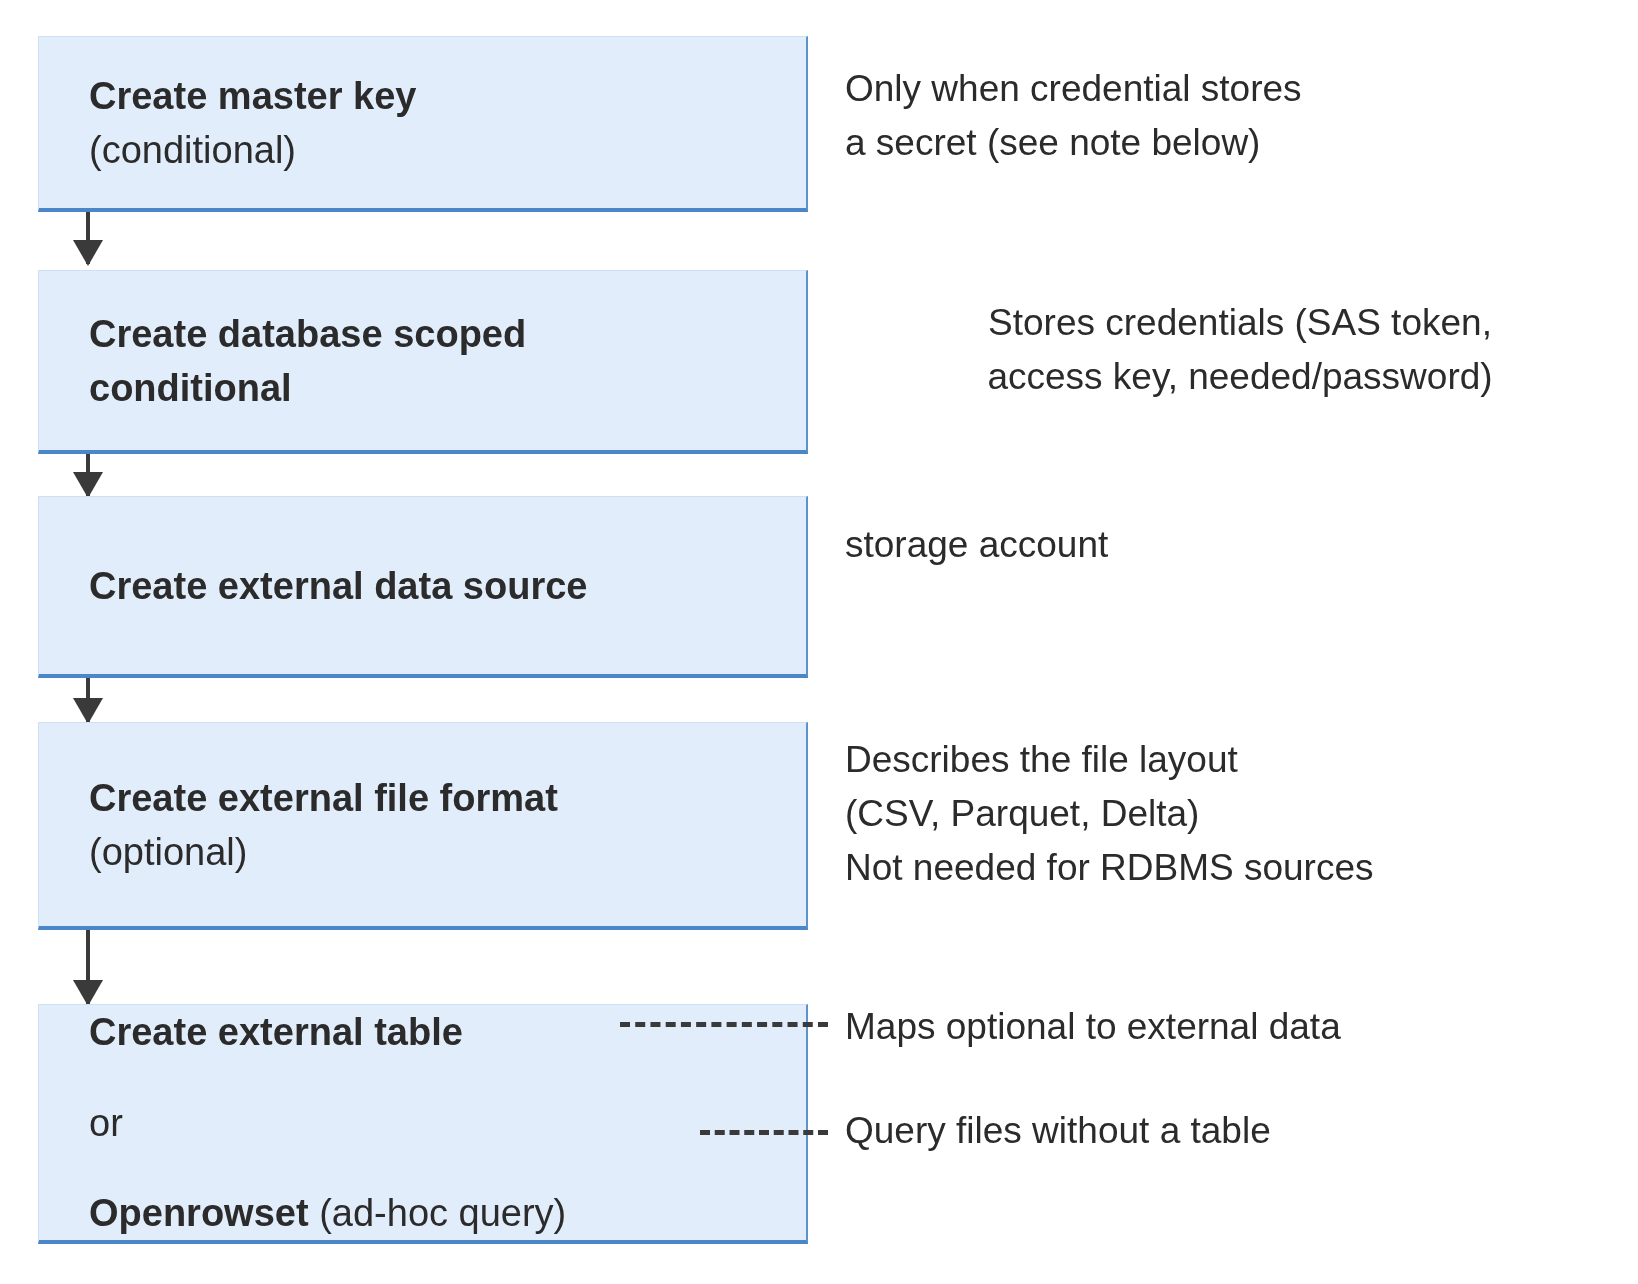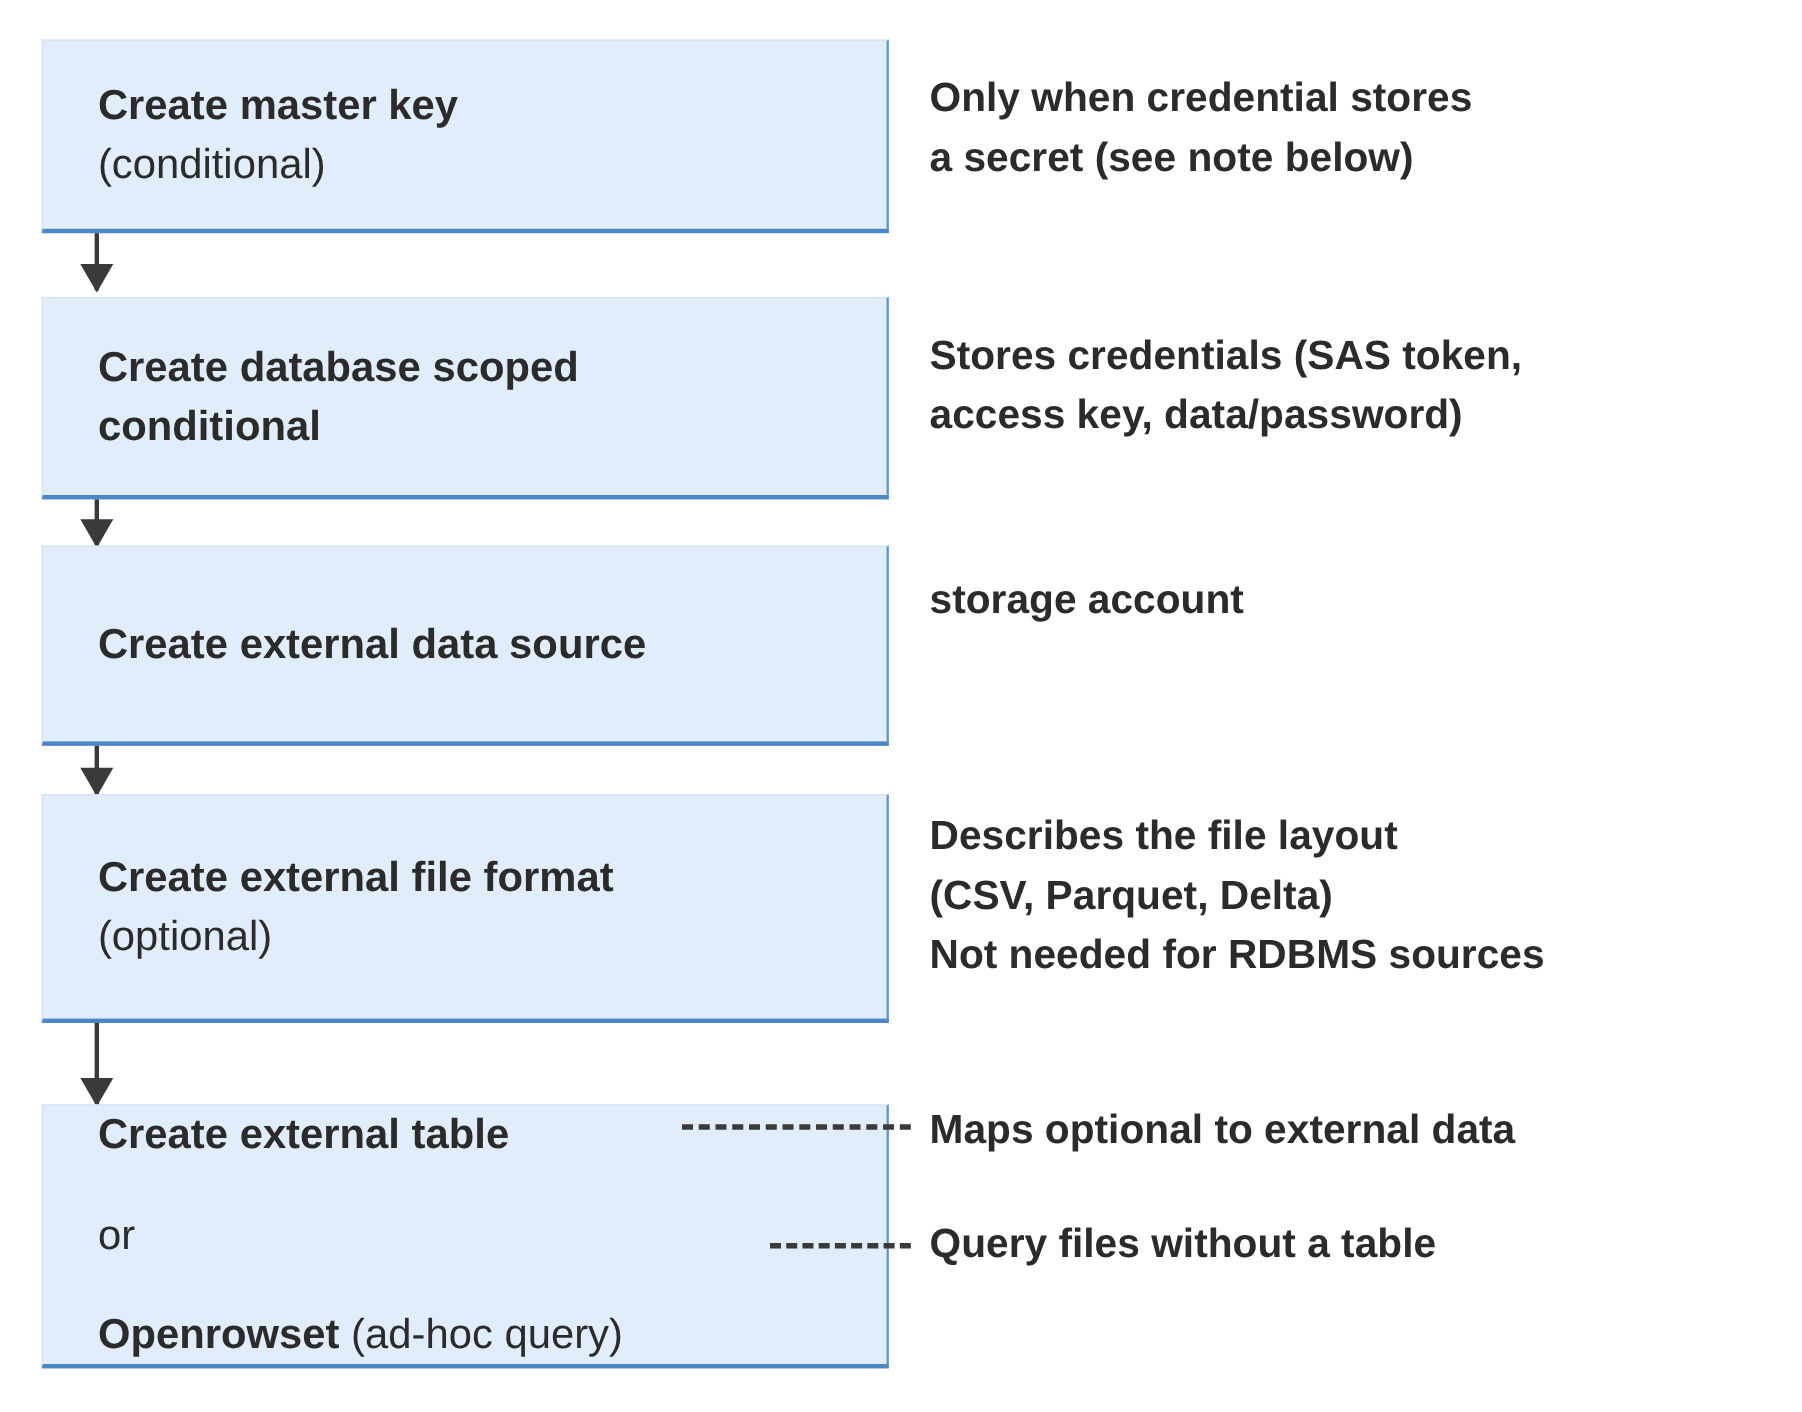--- a/index.html
+++ b/index.html
@@ -54,21 +54,21 @@
   }
 
   
   .note {
     position: absolute;
     left: 845px;
     width: 790px;
     font-size: 37px;
     line-height: 54px;
     color: #2b2b2b;
-    font-weight: bold;
+    font-weight: normal;
   }
   .note .nline { white-space: nowrap; }
 
   
   .arrow {
     position: absolute;
     left: 86px;
     width: 4px;
     background: #3a3a3a;
   }
@@ -98,21 +98,21 @@
   #box-3 { top: 496px;  height: 182px; }
   #box-4 { top: 722px;  height: 208px; }
   #box-5 { top: 1004px; height: 240px; justify-content: space-between; }
 
   #arrow-1 { top: 212px;  height: 52px; }
   #arrow-2 { top: 454px;  height: 42px; }
   #arrow-3 { top: 678px;  height: 44px; }
   #arrow-4 { top: 930px;  height: 74px; }
 
   #note-1 { top: 62px; }
-  #note-2 { top: 296px; }
+  #note-2 { top: 296px; text-align: center; }
   #note-3 { top: 518px; }
   #note-4 { top: 733px; }
   #note-5a { top: 1000px; }
   #note-5b { top: 1104px; }
 
   #dash-1 { left: 620px; top: 1022px; width: 208px; }
   #dash-2 { left: 700px; top: 1130px; width: 128px; }
 </style>
 </head>
 <body>
@@ -128,21 +128,21 @@
     <div class="nline">a secret (see note below)</div>
   </div>
   <div class="arrow" id="arrow-1"></div>
 
   <div class="flow-box" id="box-2">
     <div class="line bold">Create database scoped</div>
     <div class="line bold">conditional</div>
   </div>
   <div class="note" id="note-2">
     <div class="nline">Stores credentials (SAS token,</div>
-    <div class="nline">access key, data/password)</div>
+    <div class="nline">access key, needed/password)</div>
   </div>
   <div class="arrow" id="arrow-2"></div>
 
   <div class="flow-box" id="box-3">
     <div class="line bold">Create external data source</div>
   </div>
   <div class="note" id="note-3">
     <div class="nline">storage account</div>
   </div>
   <div class="arrow" id="arrow-3"></div>

